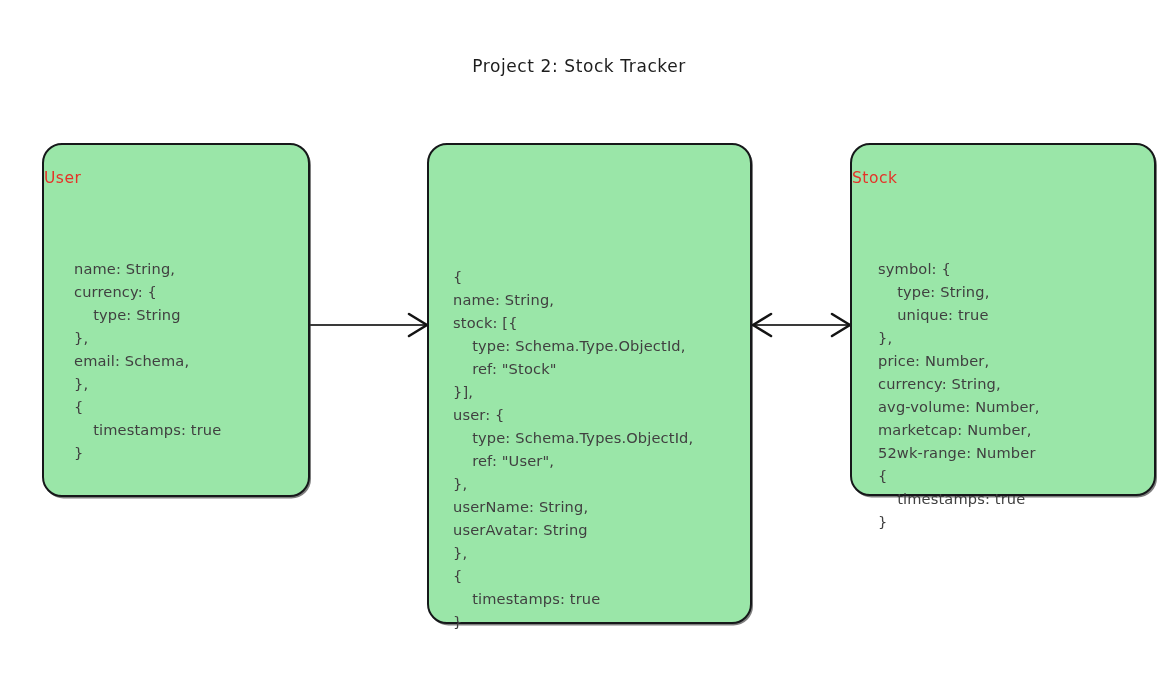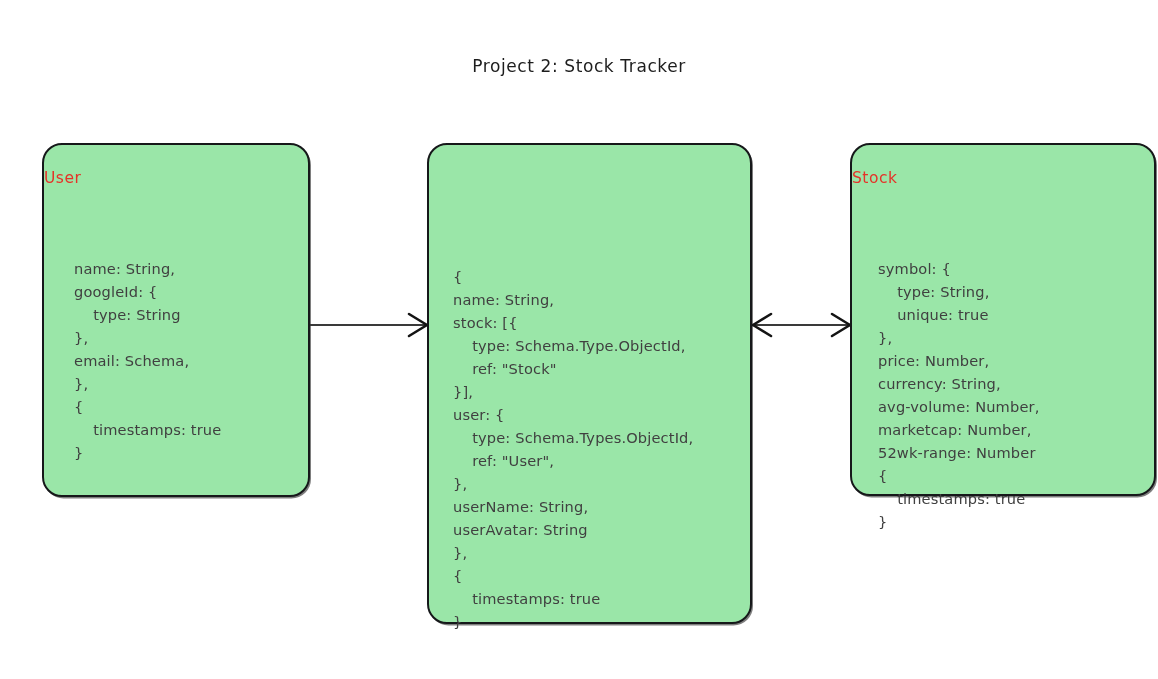--- a/index.html
+++ b/index.html
@@ -108,21 +108,21 @@
       <path d="M 753 325 L 850 325" stroke="#3a3a3a" stroke-width="2.1" fill="none" stroke-linecap="round"></path>
       <path d="M 753 325 L 771 314" stroke="#141414" stroke-width="2.6" fill="none" stroke-linecap="round"></path>
       <path d="M 753 325 L 771 336" stroke="#141414" stroke-width="2.6" fill="none" stroke-linecap="round"></path>
       <path d="M 850 325 L 832 314" stroke="#141414" stroke-width="2.6" fill="none" stroke-linecap="round"></path>
       <path d="M 850 325 L 832 336" stroke="#141414" stroke-width="2.6" fill="none" stroke-linecap="round"></path>
     </g>
   </svg>
 
   <div class="entity" id="entity-user">
     <div class="entity-title">User</div>
-    <div class="entity-body"><span class="ln">name: String,</span><span class="ln">googleId: {</span><span class="ln">    type: String</span><span class="ln">},</span><span class="ln">email: Schema,</span><span class="ln">},</span><span class="ln">{</span><span class="ln">    timestamps: true</span><span class="ln">}</span></div>
+    <div class="entity-body"><span class="ln">name: String,</span><span class="ln">currency: {</span><span class="ln">    type: String</span><span class="ln">},</span><span class="ln">email: Schema,</span><span class="ln">},</span><span class="ln">{</span><span class="ln">    timestamps: true</span><span class="ln">}</span></div>
   </div>
 
   <div class="entity" id="entity-watchlist">
     <div class="entity-body"><span class="ln">{</span><span class="ln">name: String,</span><span class="ln">stock: [{</span><span class="ln">    type: Schema.Type.ObjectId,</span><span class="ln">    ref: "Stock"</span><span class="ln">}],</span><span class="ln">user: {</span><span class="ln">    type: Schema.Types.ObjectId,</span><span class="ln">    ref: "User",</span><span class="ln">},</span><span class="ln">userName: String,</span><span class="ln">userAvatar: String</span><span class="ln">},</span><span class="ln">{</span><span class="ln">    timestamps: true</span><span class="ln">}</span></div>
   </div>
 
   <div class="entity" id="entity-stock">
     <div class="entity-title">Stock</div>
     <div class="entity-body"><span class="ln">symbol: {</span><span class="ln">    type: String,</span><span class="ln">    unique: true</span><span class="ln">},</span><span class="ln">price: Number,</span><span class="ln">currency: String,</span><span class="ln">avg-volume: Number,</span><span class="ln">marketcap: Number,</span><span class="ln">52wk-range: Number</span><span class="ln">{</span><span class="ln">    timestamps: true</span><span class="ln">}</span></div>
   </div>

